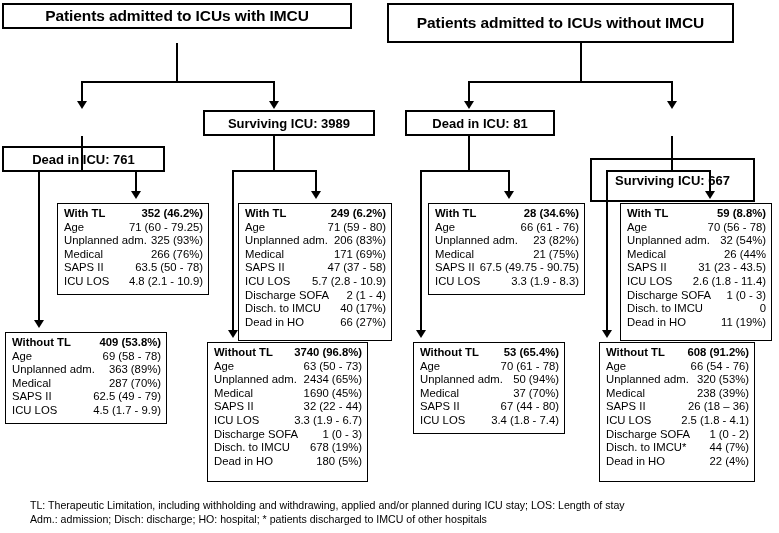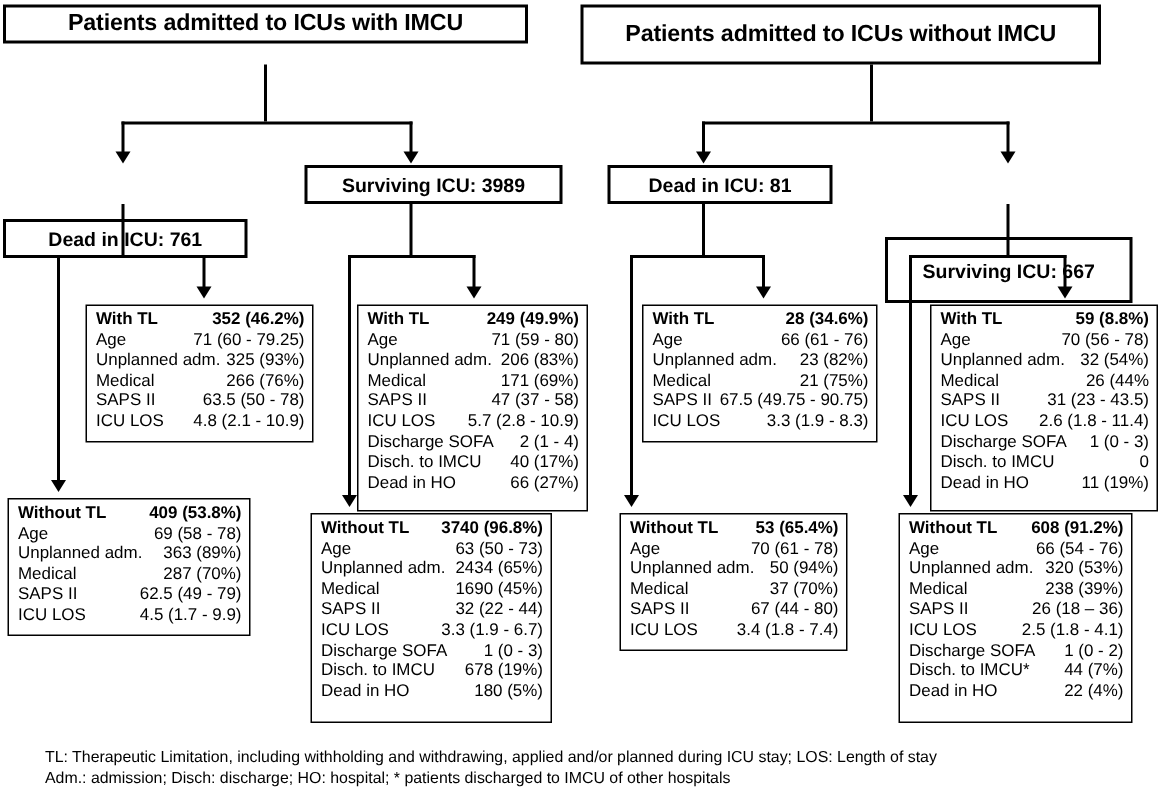--- a/index.html
+++ b/index.html
@@ -154,21 +154,21 @@
           <span class="lab">ICU LOS</span>
           <span class="val">4.8 (2.1 - 10.9)</span>
         </div>
       </div>
   </div>
 
   <div class="box stat-box clip" style="left:238px; top:203px; width:154px; height:138px;">
     <div>
         <div class="row head">
           <span class="lab">With TL</span>
-          <span class="val">249 (49.9%)</span>
+          <span class="val">249 (6.2%)</span>
         </div>
         <div class="row">
           <span class="lab">Age</span>
           <span class="val">71 (59 - 80)</span>
         </div>
         <div class="row">
           <span class="lab">Unplanned adm.</span>
           <span class="val">206 (83%)</span>
         </div>
         <div class="row">

